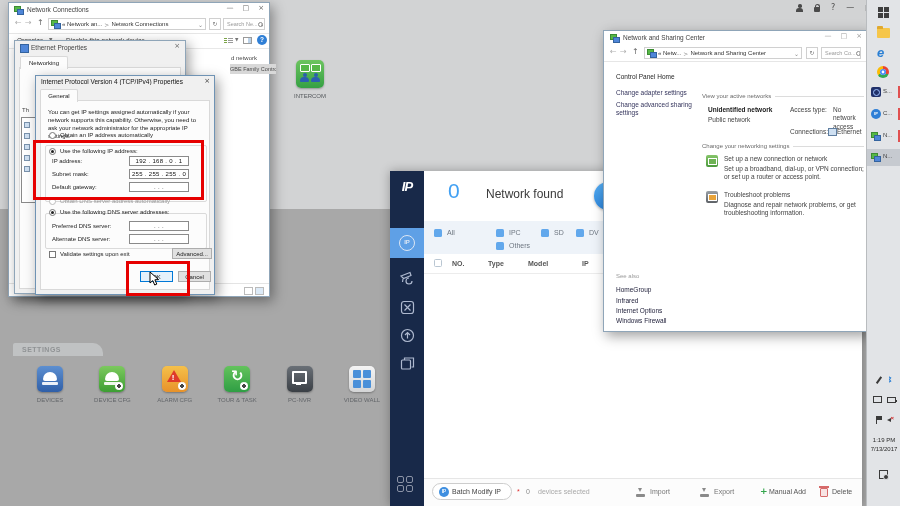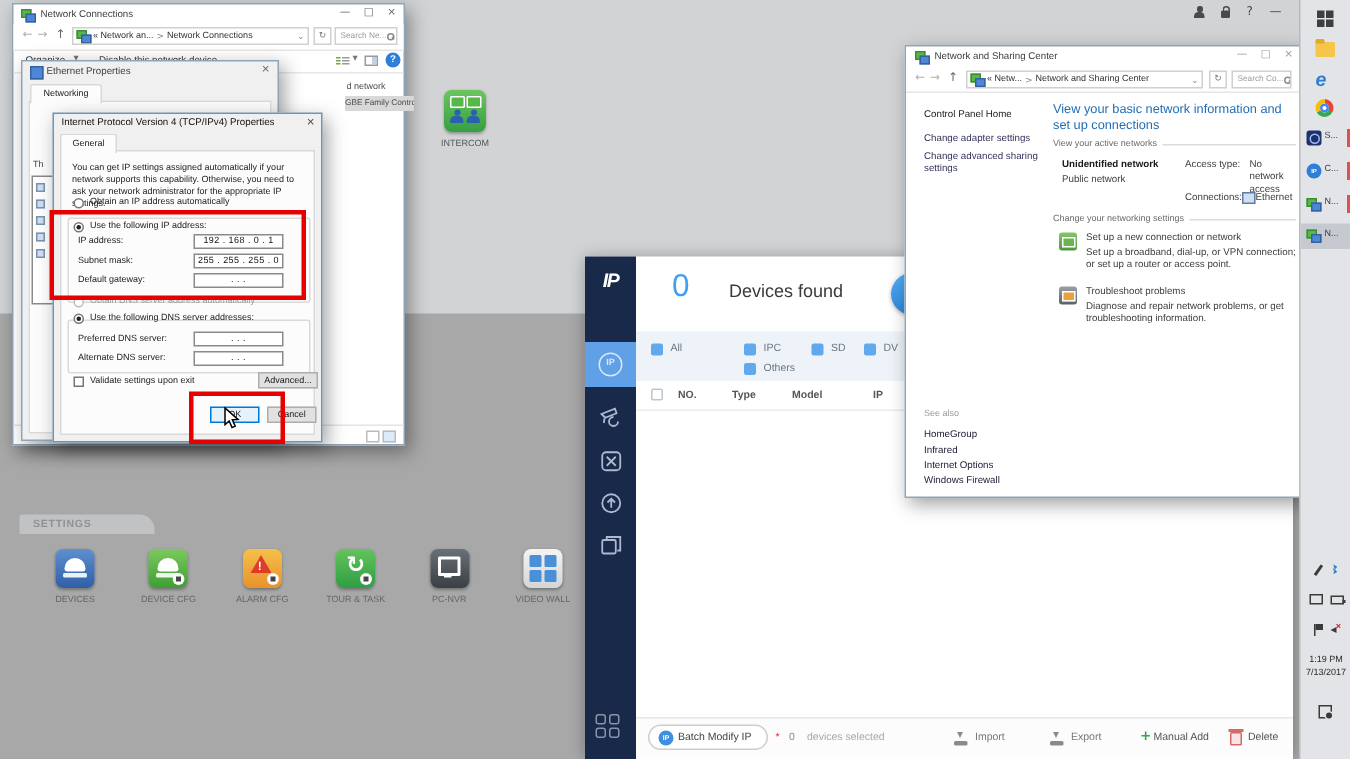--- a/index.html
+++ b/index.html
@@ -304,21 +304,21 @@
       <div class="ct-grid">
           <div></div>
           <div></div>
           <div></div>
           <div></div>
         </div>
     </div>
 
     <div class="ct-main">
       <div class="ct-count">0</div>
-      <div class="ct-found">Devices found</div>
+      <div class="ct-found">Network found</div>
       <div class="ct-refresh">
         <svg width="28" height="28" viewBox="0 0 28 28">
           <polygon points="15,5 9,16 13,16 11,23 19,12 14.5,12 17,5" fill="#fff"></polygon>
         </svg>
       </div>
 
       <div class="ct-filters">
         <div class="cb" style="left:10px;top:8px;"></div>
         <div class="flabel" style="left:23px;top:8px;">All</div>
         <div class="cb" style="left:72px;top:8px;"></div>
@@ -495,21 +495,20 @@
       <div class="searchbox" style="left:217px;width:40px;">
         <span>Search Co...</span>
         <div class="mag"></div>
       </div>
     </div>
 
     <div class="nsc-side" style="top:42px;color:#1e1e1e;">Control Panel Home</div>
     <div class="nsc-side link" style="top:58px;">Change adapter settings</div>
     <div class="nsc-side link" style="top:70px;width:78px;line-height:1.3;">Change advanced sharing settings</div>
 
-    <div class="nsc-head">View your basic network information and set up connections</div>
 
     <div class="seclbl" style="top:62px;">
       <span>View your active networks</span>
         <span class="ln"></span>
     </div>
     <div class="abs small" style="left:104px;top:75px;font-weight:bold;color:#1a1a1a;">Unidentified network</div>
     <div class="abs small" style="left:104px;top:85px;">Public network</div>
     <div class="abs small" style="left:186px;top:75px;">Access type:</div>
     <div class="abs small" style="left:229px;top:75px;width:30px;line-height:1.3;">No network access</div>
     <div class="abs small" style="left:186px;top:97px;">Connections:</div>

